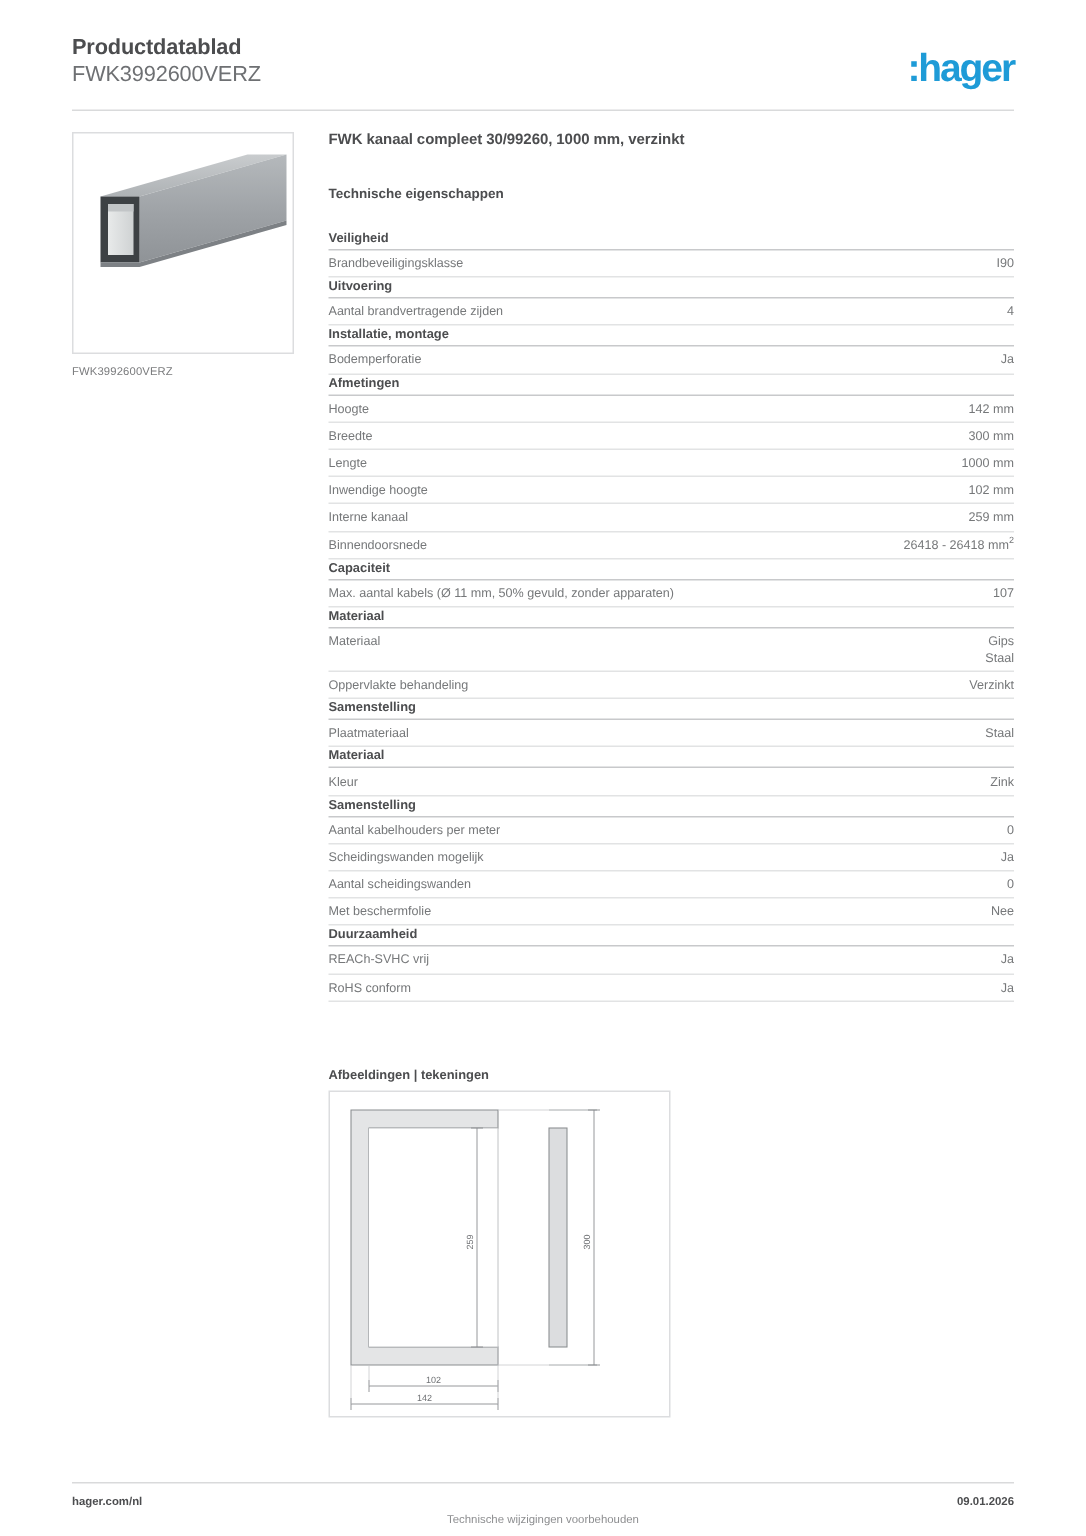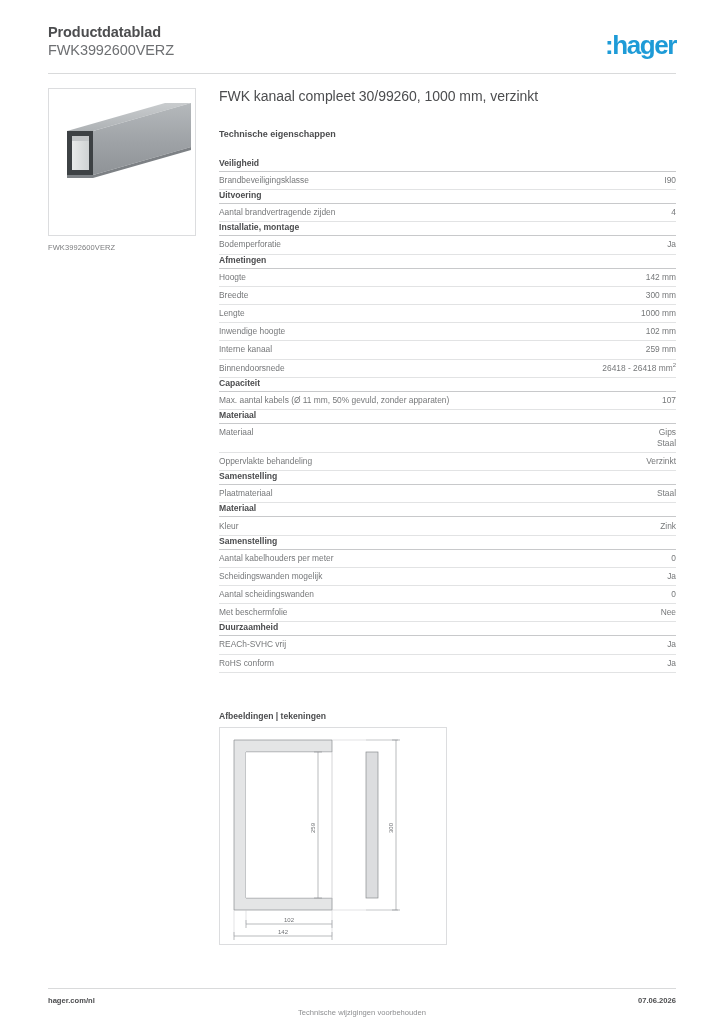--- a/index.html
+++ b/index.html
@@ -86,22 +86,22 @@
   }
 
   
   .spec {
     position: absolute;
     left: 219px;
     top: 88px;
     width: 457px;
   }
   .prod-desc {
-    font-size: 14px;
-    font-weight: normal;
+    font-size: 10px;
+    font-weight: bold;
     color: #4c4d4f;
     letter-spacing: -0.05px;
     margin-bottom: 25px;
   }
   .tech-head {
     font-size: 9px;
     font-weight: bold;
     color: #4c4d4f;
     margin-bottom: 19px;
   }
@@ -384,16 +384,16 @@
         <text x="69" y="194" text-anchor="middle">102</text>
         <text x="63" y="206" text-anchor="middle">142</text>
       </g>
     </svg>
   </div>
 
   <div class="footer-rule"></div>
   <div class="footer">
     <div class="f-center">Technische wijzigingen voorbehouden</div>
     <div class="f-left">hager.com/nl</div>
-    <div class="f-right">07.06.2026</div>
+    <div class="f-right">09.01.2026</div>
   </div>
 
 </div>
 
 </body></html>

